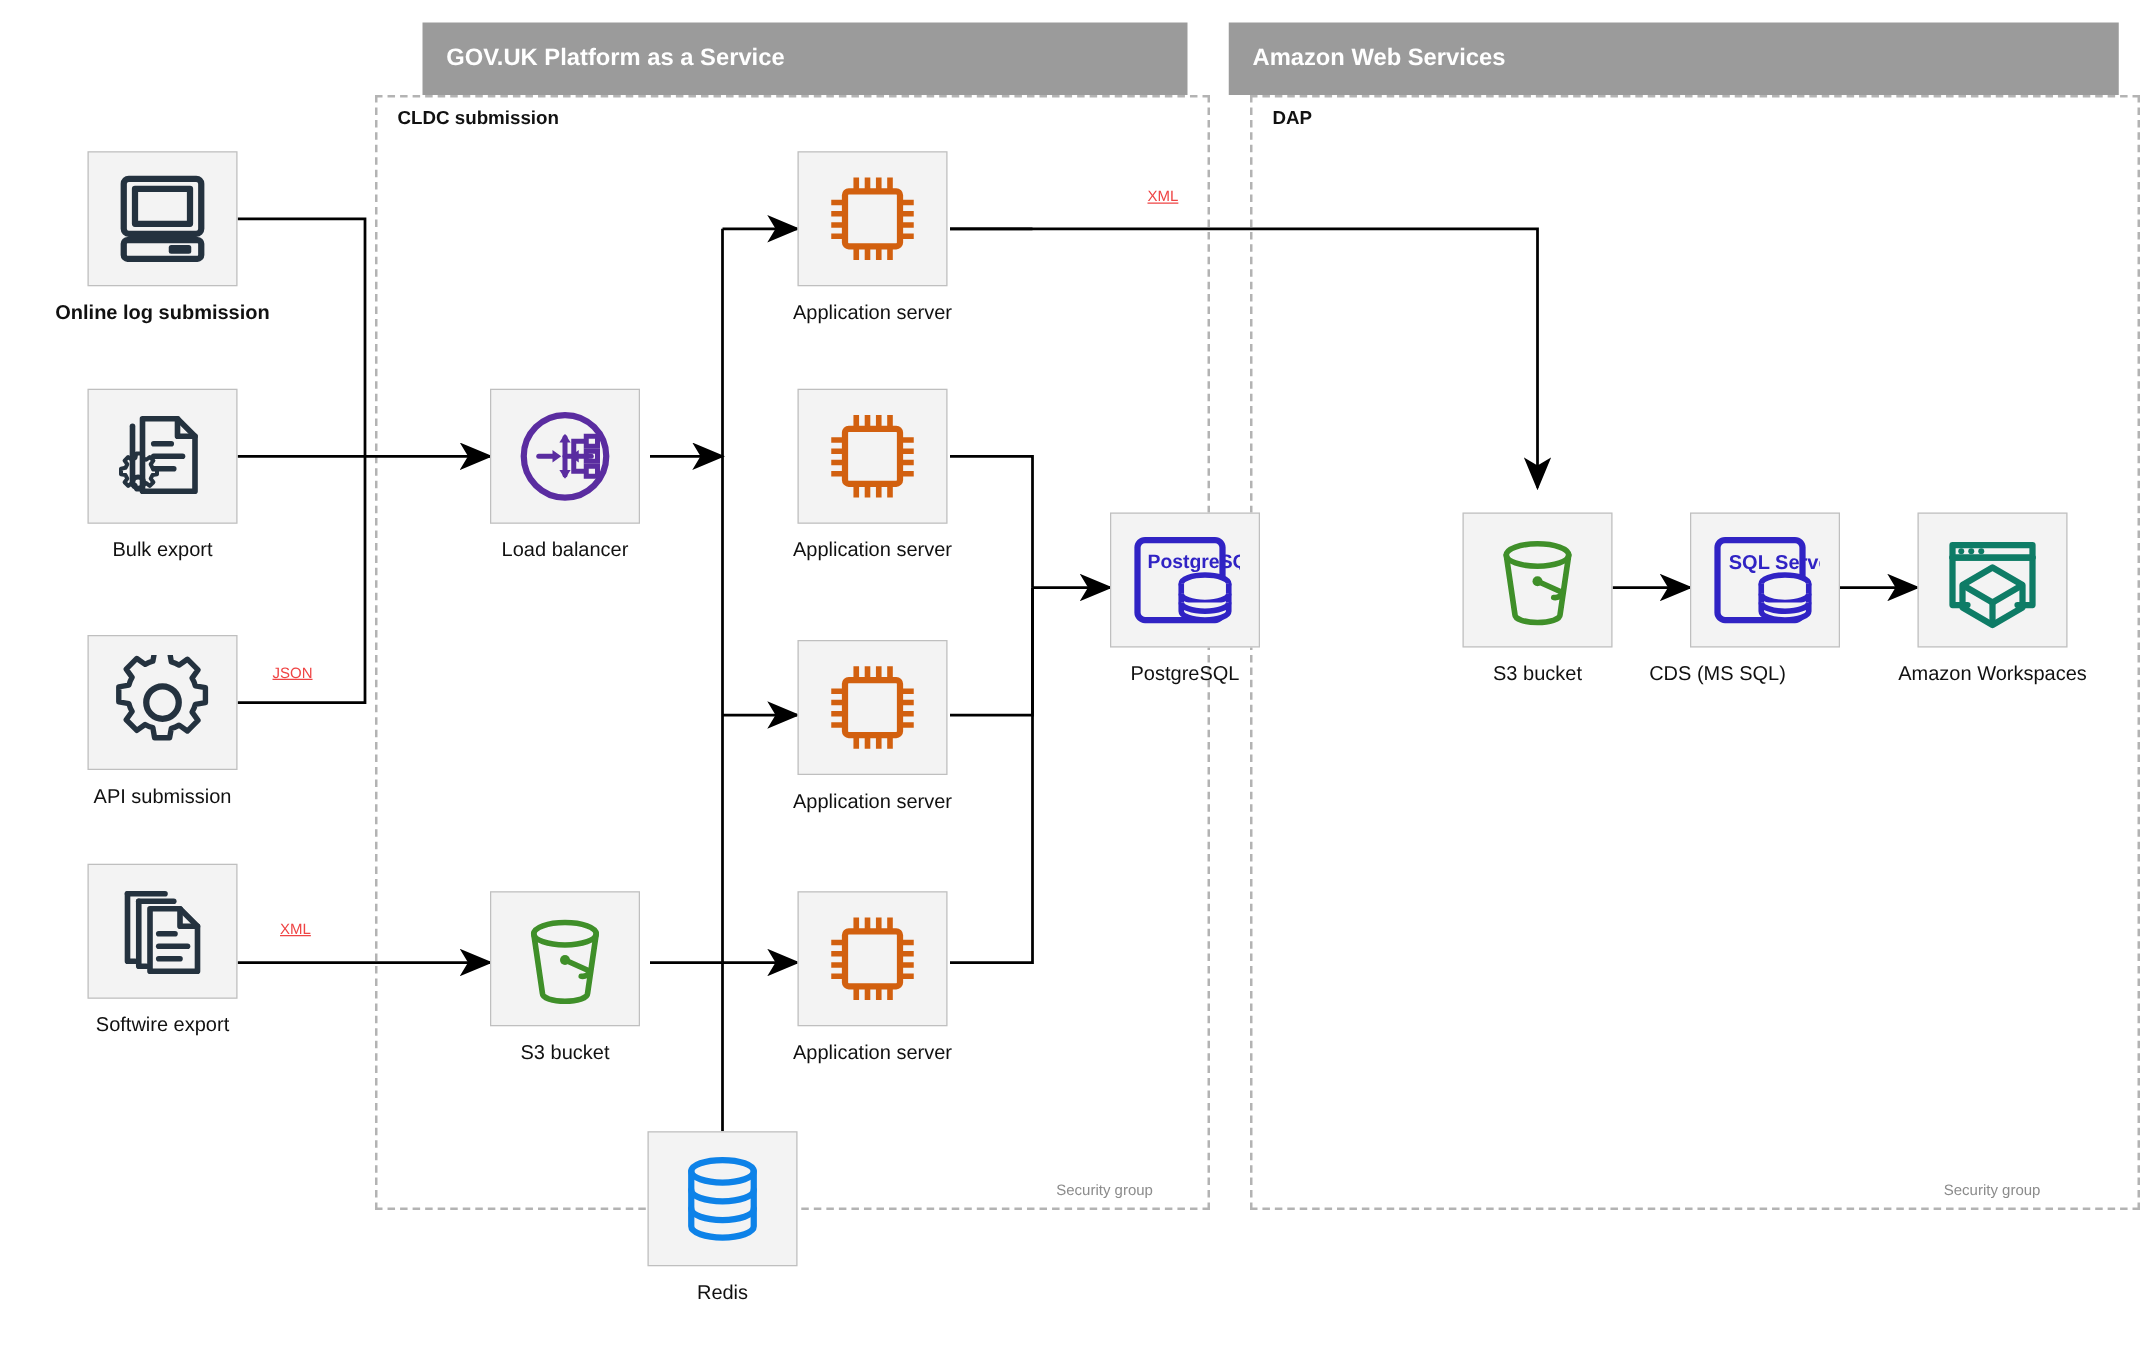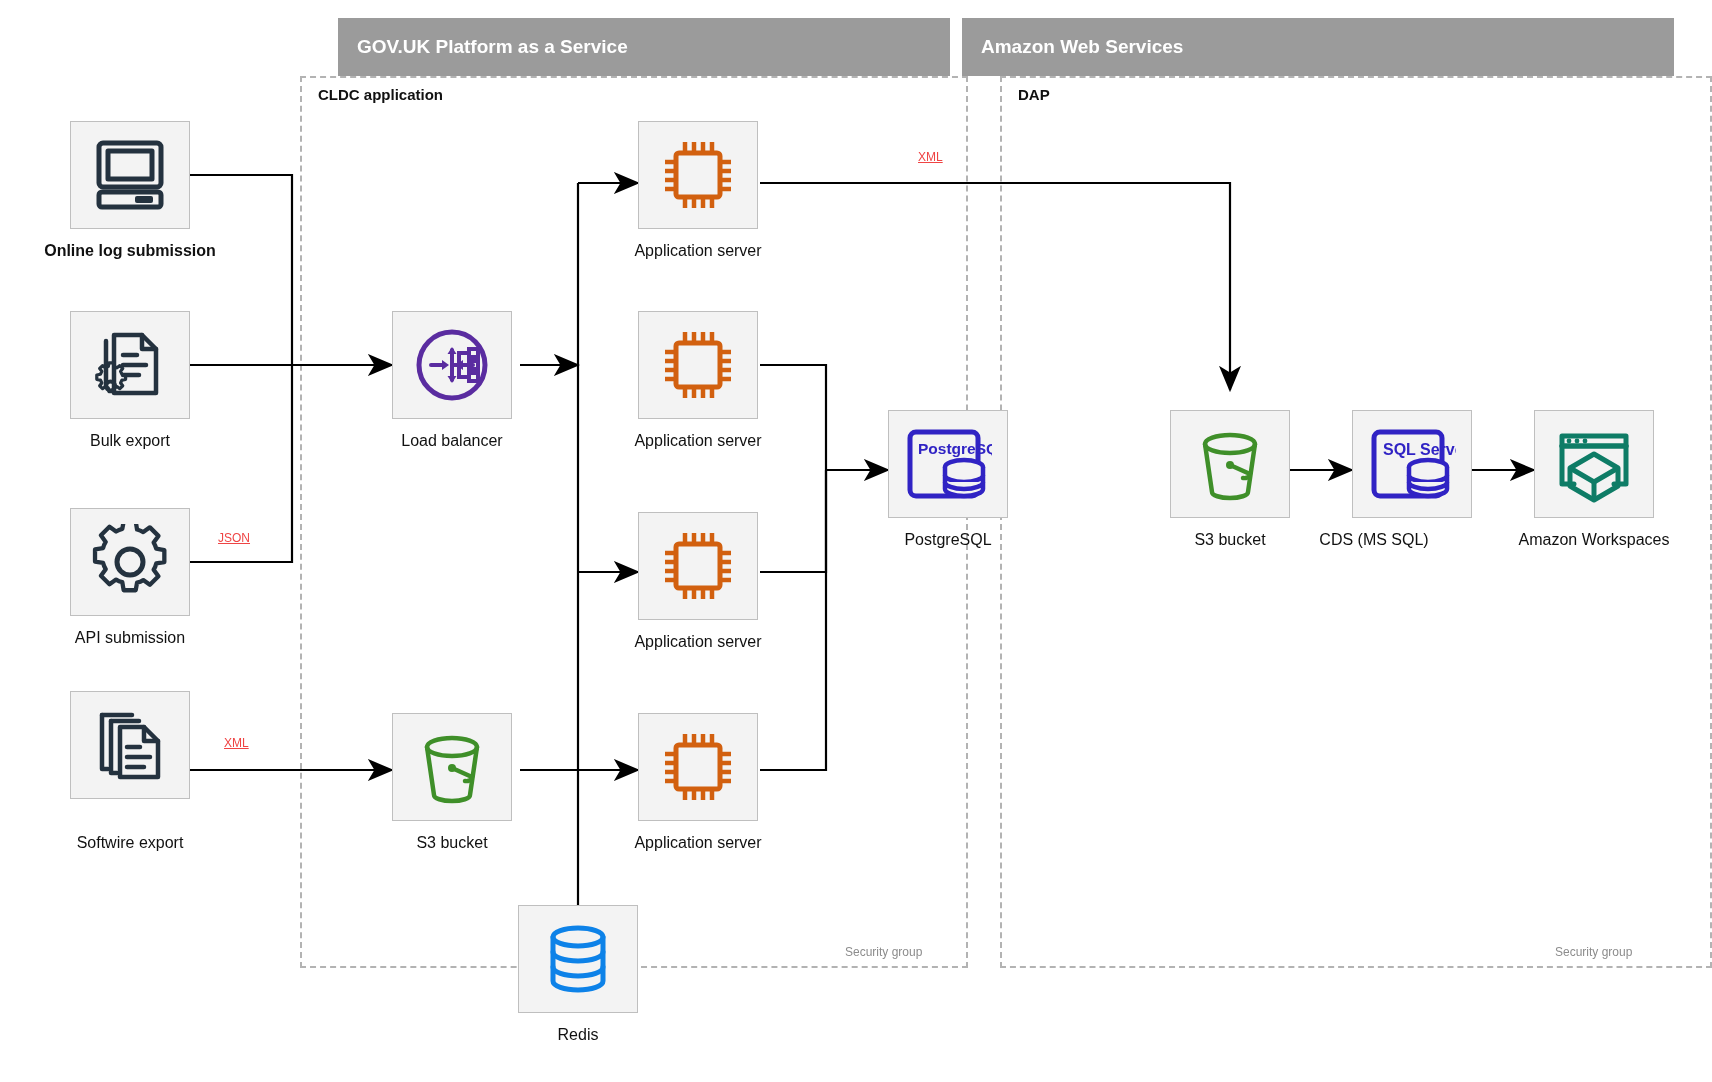--- a/index.html
+++ b/index.html
@@ -49,24 +49,24 @@
 </style>
 </head>
 <body>
 
 <div class="canvas">
 
   <div class="group-header abs" style="left:300px;top:18px;width:612px;height:58px;margin-left:38px;">
     <span>GOV.UK Platform as a Service</span>
   </div>
   <div class="dashed-box abs" style="left:300px;top:76px;width:668px;height:892px;"></div>
-  <div class="inner-title abs" style="left:318px;top:86px;">CLDC application</div>
+  <div class="inner-title abs" style="left:318px;top:86px;">CLDC submission</div>
   <div class="security-label abs" style="left:845px;top:945px;">Security group</div>
 
-  <div class="group-header abs" style="left:962px;top:18px;width:712px;height:58px;">
+  <div class="group-header abs" style="left:983px;top:18px;width:712px;height:58px;">
     <span>Amazon Web Services</span>
   </div>
   <div class="dashed-box abs" style="left:1000px;top:76px;width:712px;height:892px;"></div>
   <div class="inner-title abs" style="left:1018px;top:86px;">DAP</div>
   <div class="security-label abs" style="left:1555px;top:945px;">Security group</div>
 
   <svg class="wires" width="1712" height="1082">
     <defs>
       <marker id="arrow" viewBox="0 0 12 10" refX="11" refY="5" markerWidth="12" markerHeight="10" orient="auto-start-reverse">
         <path d="M0,0 L12,5 L0,10 L3,5 Z" fill="#000000"></path>
@@ -151,21 +151,21 @@
         <path d="M19,14 L19,66 L25,66"></path>
         <path d="M19,14 L47,14"></path>
         <path d="M28,20 L52,20 L66,34 L66,70 L28,70 Z"></path>
         <path d="M52,20 L52,34 L66,34"></path>
         <path d="M35,40 L48,40"></path>
         <path d="M35,50 L58,50"></path>
         <path d="M35,60 L52,60"></path>
       </g>
     </svg>
   </div>
-  <div class="node-label abs" style="left:0px;top:812px;width:260px;margin-top:22px;">Softwire export</div>
+  <div class="node-label abs" style="left:0px;top:812px;width:260px;">Softwire export</div>
 
   <div class="tile abs" style="left:392px;top:311px;width:120px;height:108px;">
     <svg width="82" height="82" viewBox="0 0 82 82">
       <circle cx="41" cy="41" r="33" fill="none" stroke="#5a2ca0" stroke-width="5"></circle>
       <g stroke="#5a2ca0" stroke-width="4" fill="none" stroke-linecap="round">
         <path d="M20,41 L32,41"></path>
         <path d="M41,26 L41,56"></path>
         <path d="M52,41 L62,41"></path>
         <path d="M48,41 L41,41"></path>
         <path d="M56,29 L48,29 L48,53 L56,53"></path>

